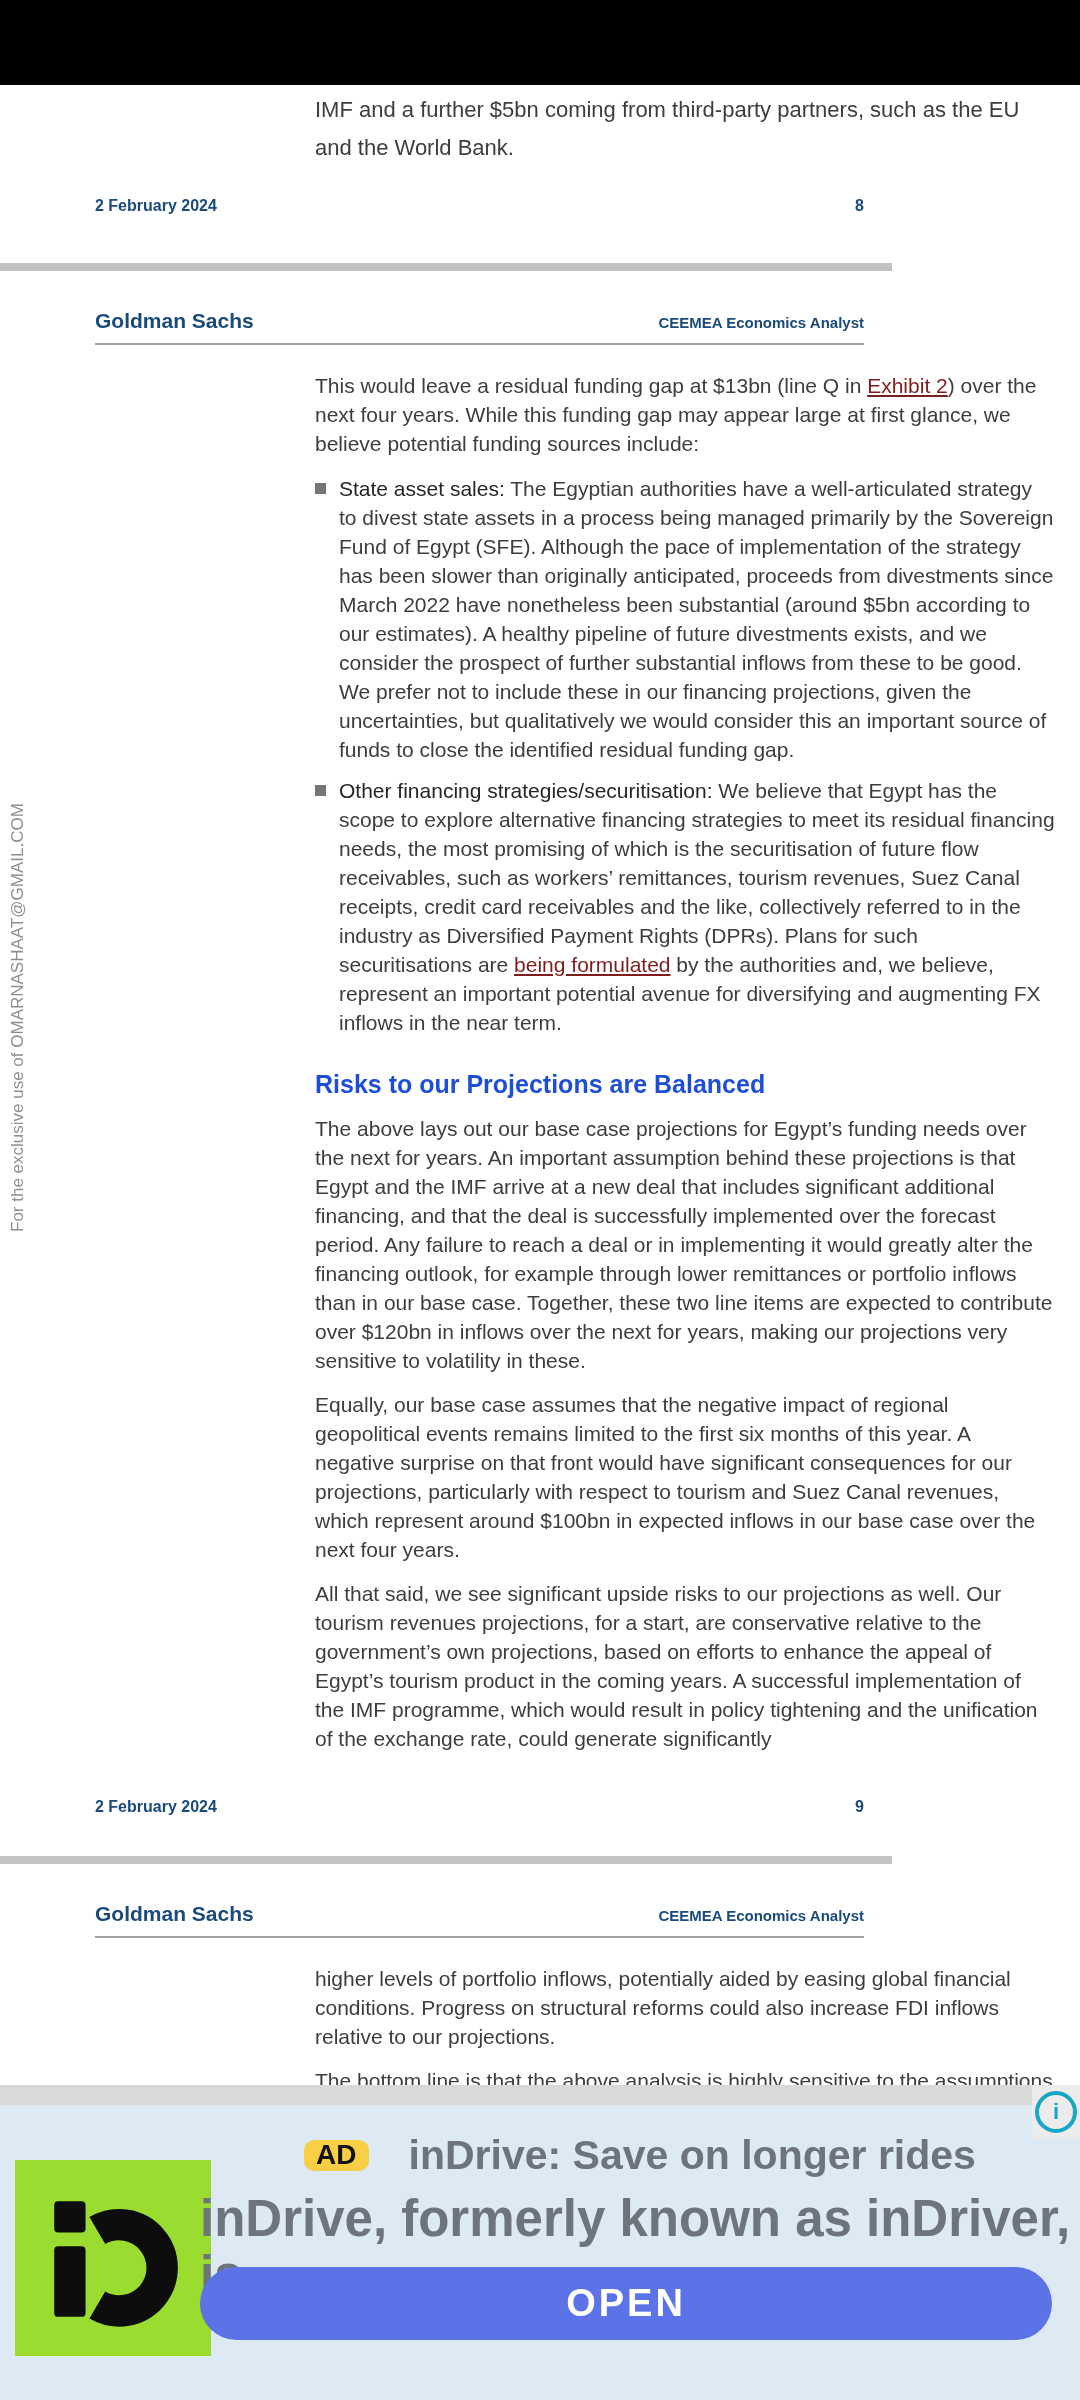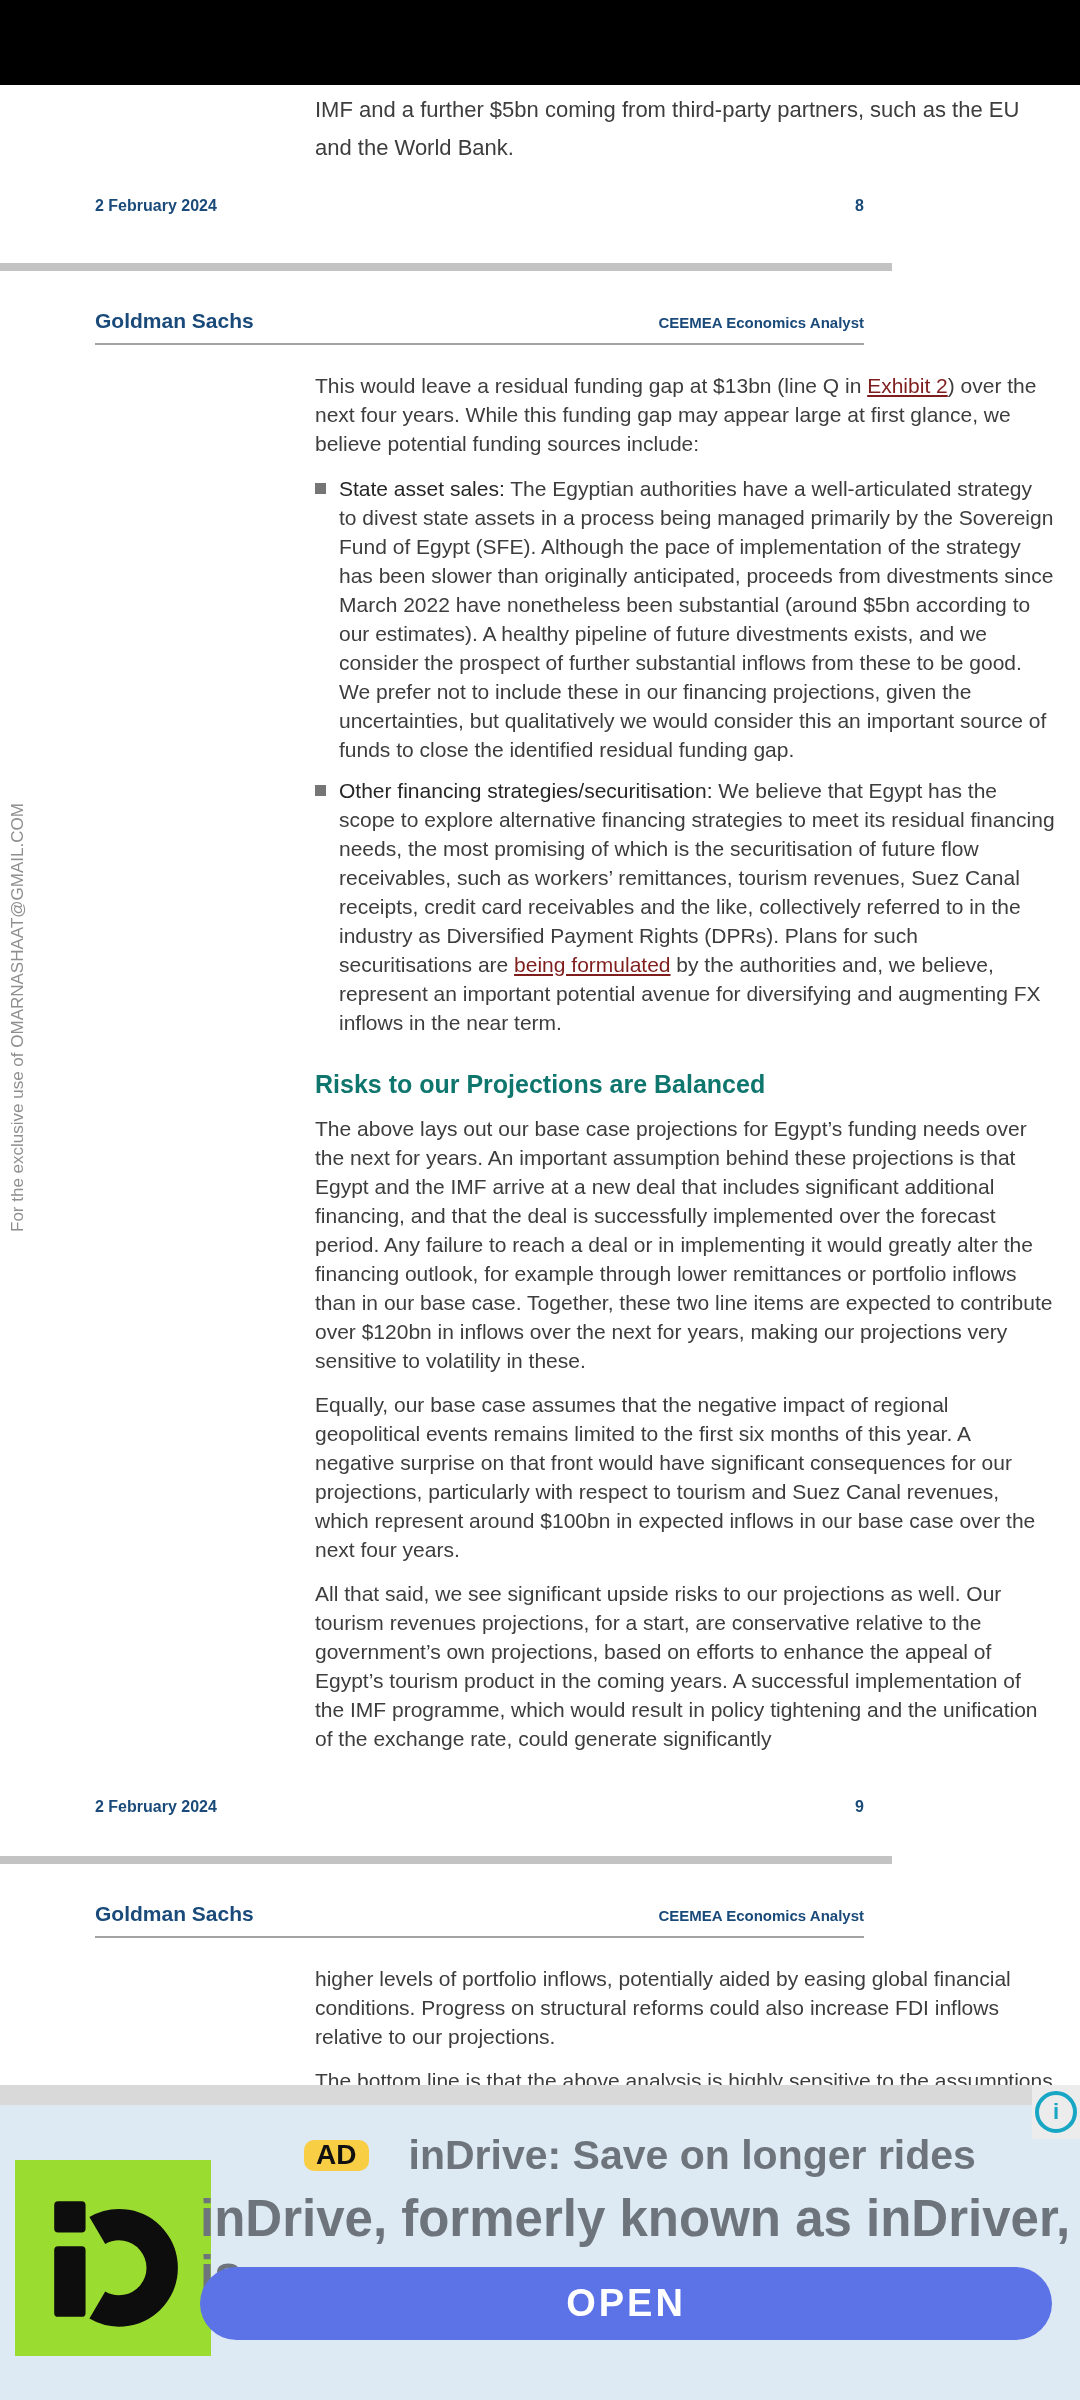--- a/index.html
+++ b/index.html
@@ -33,21 +33,21 @@
   .para{margin:15px 0 0 0;}
   .first-para{margin-top:26px;}
   .doclink{text-decoration:underline;color:#7f1d1d;}
 
   .bullets{margin-top:16px;}
   .bullet{display:flex;margin-top:12px;}
   .bullet-marker{flex:0 0 11px;width:11px;height:11px;background:#757575;margin:9px 13px 0 0;}
   .bullet-text{flex:1;}
   .bullet-lead{font-weight:normal;color:#262626;}
 
-  .section-heading{margin:32px 0 8px 0;color:#0f766e;font-size:25px;line-height:30px;font-weight:bold;}
+  .section-heading{margin:32px 0 8px 0;color:#1d4ed8;font-size:25px;line-height:30px;font-weight:bold;}
 
   .watermark{
     position:absolute;left:8px;top:1232px;transform:rotate(-90deg);transform-origin:0 0;
     width:430px;color:#8f8f8f;font-size:17px;white-space:nowrap;
   }
 
   
   .ad{position:absolute;left:0;top:2085px;width:1080px;height:315px;}
   .ad-grayband{position:absolute;left:0;top:0;width:1080px;height:20px;background:#d9d9d9;}
   .ad-body{position:absolute;left:0;top:20px;width:1080px;height:295px;background:#dde9f3;}

